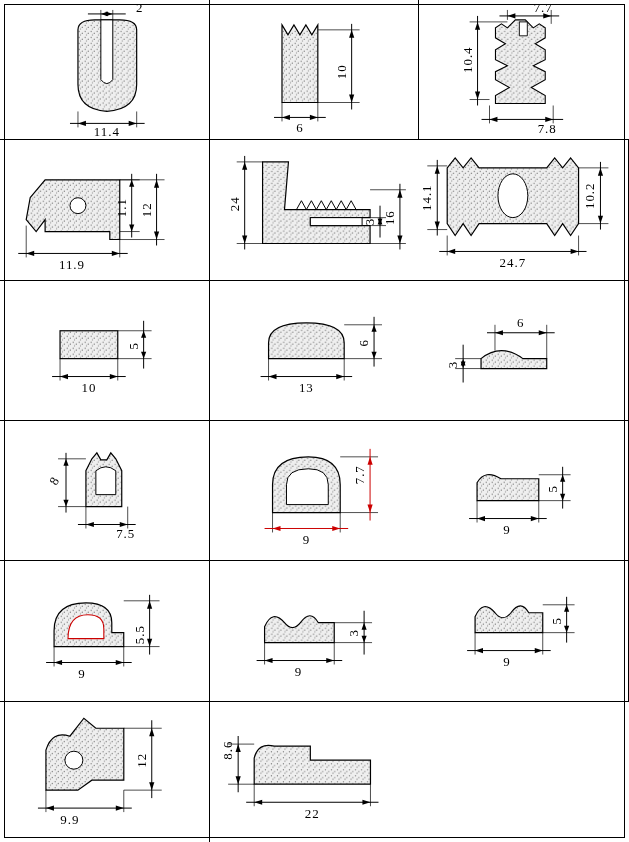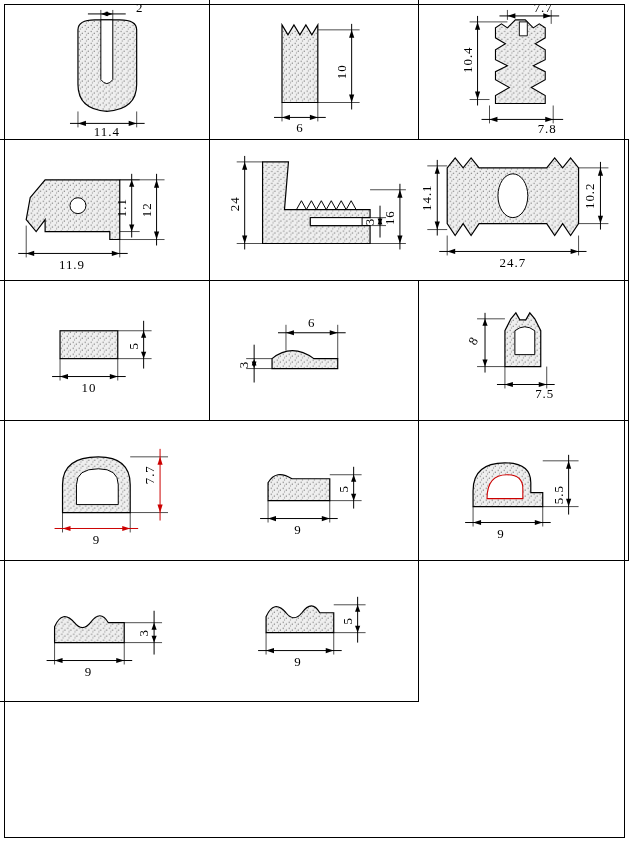--- a/index.html
+++ b/index.html
@@ -230,20 +230,39 @@
 
         <line class="ext" x1="60" y1="78" x2="60" y2="100"></line>
         <line class="ext" x1="118" y1="78" x2="118" y2="100"></line>
         <line class="tick" x1="52" y1="96" x2="126" y2="96"></line>
         <path d="M60,96 l8,-2.6 v5.2 z" fill="#000"></path>
         <path d="M118,96 l-8,-2.6 v5.2 z" fill="#000"></path>
         <text class="dim" x="89" y="112" text-anchor="middle">10</text>
       </svg>
     </div>
 
+    <div class="cell c3">
+      <svg class="cellsvg" viewBox="0 0 209 140">
+        <path d="M58,78 L58,62 Q58,42 96,42 Q134,42 134,62 L134,78 Z" fill="url(#spec)" stroke="#000" stroke-width="1.2"></path>
+
+        <line class="ext" x1="134" y1="44" x2="172" y2="44"></line>
+        <line class="ext" x1="134" y1="78" x2="172" y2="78"></line>
+        <line class="tick" x1="164" y1="36" x2="164" y2="86"></line>
+        <path d="M164,44 l-2.6,7 h5.2 z" fill="#000"></path>
+        <path d="M164,78 l-2.6,-7 h5.2 z" fill="#000"></path>
+        <text class="dim" x="158" y="62" text-anchor="middle" transform="rotate(-90,158,62)">6</text>
+
+        <line class="ext" x1="58" y1="78" x2="58" y2="100"></line>
+        <line class="ext" x1="134" y1="78" x2="134" y2="100"></line>
+        <line class="tick" x1="50" y1="96" x2="142" y2="96"></line>
+        <path d="M58,96 l8,-2.6 v5.2 z" fill="#000"></path>
+        <path d="M134,96 l-8,-2.6 v5.2 z" fill="#000"></path>
+        <text class="dim" x="96" y="112" text-anchor="middle">13</text>
+      </svg>
+    </div>
 
     <div class="cell c1">
       <svg class="cellsvg" viewBox="0 0 209 140">
         <path d="M62,88 L62,78 Q82,62 104,78 L128,78 L128,88 Z" fill="url(#spec)" stroke="#000" stroke-width="1.2"></path>
 
         <line class="ext" x1="76" y1="70" x2="76" y2="44"></line>
         <line class="ext" x1="128" y1="78" x2="128" y2="44"></line>
         <line class="tick" x1="68" y1="52" x2="136" y2="52"></line>
         <path d="M76,52 l8,-2.6 v5.2 z" fill="#000"></path>
         <path d="M128,52 l-8,-2.6 v5.2 z" fill="#000"></path>
@@ -374,16 +393,55 @@
 
         <line class="ext" x1="56" y1="72" x2="56" y2="94"></line>
         <line class="ext" x1="124" y1="72" x2="124" y2="94"></line>
         <line class="tick" x1="48" y1="90" x2="132" y2="90"></line>
         <path d="M56,90 l8,-2.6 v5.2 z" fill="#000"></path>
         <path d="M124,90 l-8,-2.6 v5.2 z" fill="#000"></path>
         <text class="dim" x="88" y="106" text-anchor="middle">9</text>
       </svg>
     </div>
 
-
+    <div class="cell c2">
+      <svg class="cellsvg" viewBox="0 0 209 140">
+        <path d="M46,76 L46,48 Q52,28 70,34 L84,16 L96,26 L124,26 L124,78 L92,78 L78,88 L46,88 Z" fill="url(#spec)" stroke="#000" stroke-width="1.2"></path>
+        <circle cx="74" cy="58" r="9" fill="#fff" stroke="#000" stroke-width="1"></circle>
+
+        <line class="ext" x1="124" y1="26" x2="162" y2="26"></line>
+        <line class="ext" x1="124" y1="88" x2="162" y2="88"></line>
+        <line class="tick" x1="152" y1="18" x2="152" y2="96"></line>
+        <path d="M152,26 l-2.6,8 h5.2 z" fill="#000"></path>
+        <path d="M152,88 l-2.6,-8 h5.2 z" fill="#000"></path>
+        <text class="dim" x="146" y="58" text-anchor="middle" transform="rotate(-90,146,58)">12</text>
+
+        <line class="ext" x1="46" y1="88" x2="46" y2="110"></line>
+        <line class="ext" x1="124" y1="88" x2="124" y2="110"></line>
+        <line class="tick" x1="38" y1="106" x2="132" y2="106"></line>
+        <path d="M46,106 l8,-2.6 v5.2 z" fill="#000"></path>
+        <path d="M124,106 l-8,-2.6 v5.2 z" fill="#000"></path>
+        <text class="dim" x="70" y="122" text-anchor="middle">9.9</text>
+      </svg>
+    </div>
+
+    <div class="cell c3">
+      <svg class="cellsvg" viewBox="0 0 209 140">
+        <path d="M44,82 L44,56 Q48,40 64,44 L100,44 L100,58 L160,58 L160,82 Z" fill="url(#spec)" stroke="#000" stroke-width="1.2"></path>
+
+        <line class="ext" x1="44" y1="42" x2="18" y2="42"></line>
+        <line class="ext" x1="44" y1="82" x2="18" y2="82"></line>
+        <line class="tick" x1="28" y1="34" x2="28" y2="90"></line>
+        <path d="M28,42 l-2.6,8 h5.2 z" fill="#000"></path>
+        <path d="M28,82 l-2.6,-8 h5.2 z" fill="#000"></path>
+        <text class="dim" x="22" y="48" text-anchor="middle" transform="rotate(-90,22,48)">8.6</text>
+
+        <line class="ext" x1="44" y1="82" x2="44" y2="104"></line>
+        <line class="ext" x1="160" y1="82" x2="160" y2="104"></line>
+        <line class="tick" x1="36" y1="100" x2="168" y2="100"></line>
+        <path d="M44,100 l8,-2.6 v5.2 z" fill="#000"></path>
+        <path d="M160,100 l-8,-2.6 v5.2 z" fill="#000"></path>
+        <text class="dim" x="102" y="116" text-anchor="middle">22</text>
+      </svg>
+    </div>
 
   </div>
 </div>
 
 </body></html>

